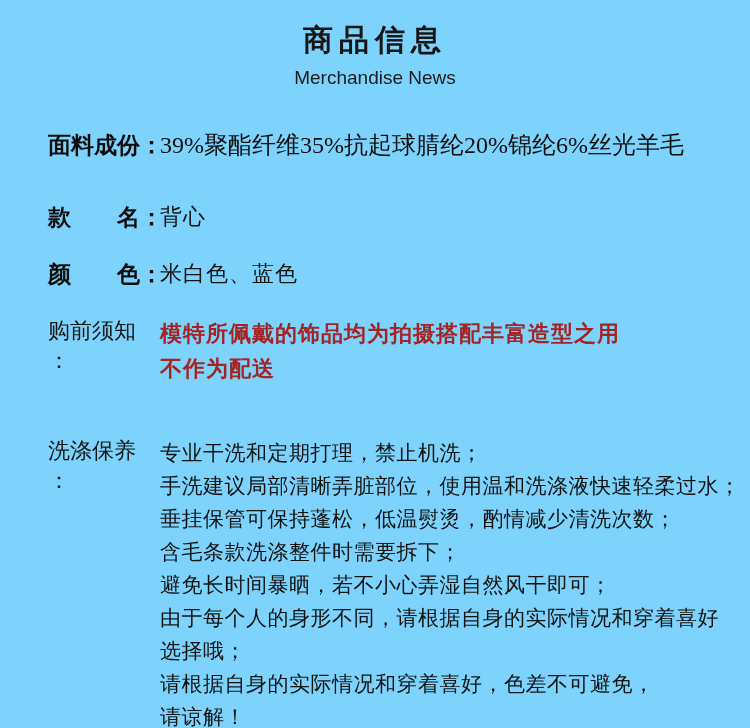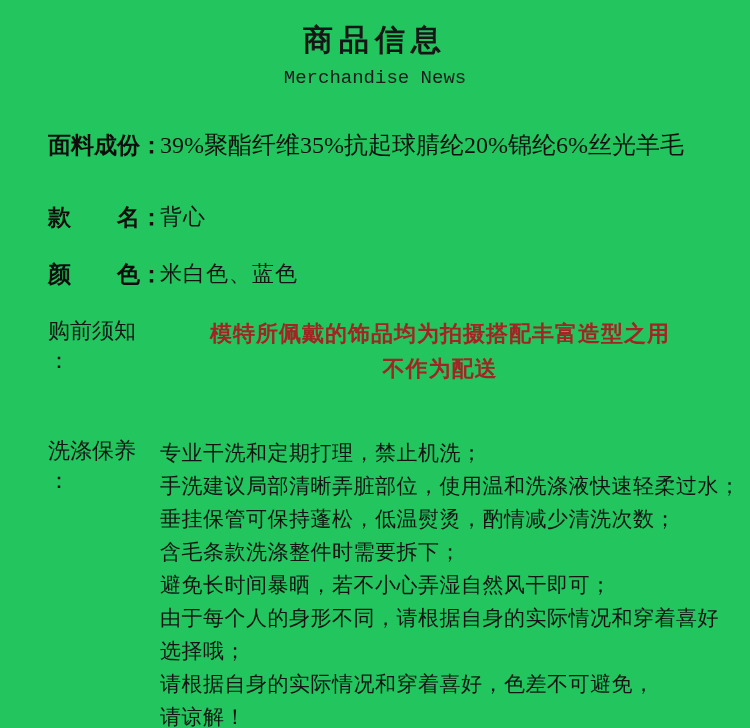--- a/index.html
+++ b/index.html
@@ -3,34 +3,34 @@
 <meta charset="utf-8">
 <style>
   * { box-sizing: border-box; margin: 0; padding: 0; }
   html, body {
     width: 750px; height: 728px;
     background: #ffffff;
     overflow: hidden;
     font-family: "Liberation Sans", "DejaVu Sans", sans-serif;
     color: #111111;
   }
-  .page { width: 750px; height: 728px; background: #22c55e; }
+  .page { width: 750px; height: 728px; background: #7dd3fc; }
 
   
   .header { padding-top: 22px; text-align: center; }
   .title {
     font-family: "Liberation Serif", "DejaVu Serif", serif;
     font-size: 30px;
     font-weight: 700;
     letter-spacing: 6px;
     color: #161616;
     line-height: 36px;
   }
   .subtitle {
-    font-family: Liberation Mono, monospace;
+    font-family: Liberation Sans, sans-serif;
     font-size: 19px;
     font-weight: 400;
     color: #1c1c1c;
     margin-top: 8px;
     line-height: 24px;
   }
 
   
   .rows { padding-left: 48px; padding-right: 30px; margin-top: 40px; }
   .row { display: flex; align-items: flex-start; }
@@ -71,21 +71,20 @@
     color: #141414;
   }
 
   .row-notice { margin-top: 27px; }
   .notice-value {
     font-size: 22px;
     font-weight: 700;
     letter-spacing: 1px;
     line-height: 35px;
     color: #a32424;
-    text-align: center;
   }
 
   .row-care { margin-top: 50px; }
   .care-value {
     font-size: 21px;
     letter-spacing: 0.5px;
     line-height: 33px;
     color: #141414;
   }
   .care-line { white-space: nowrap; }

